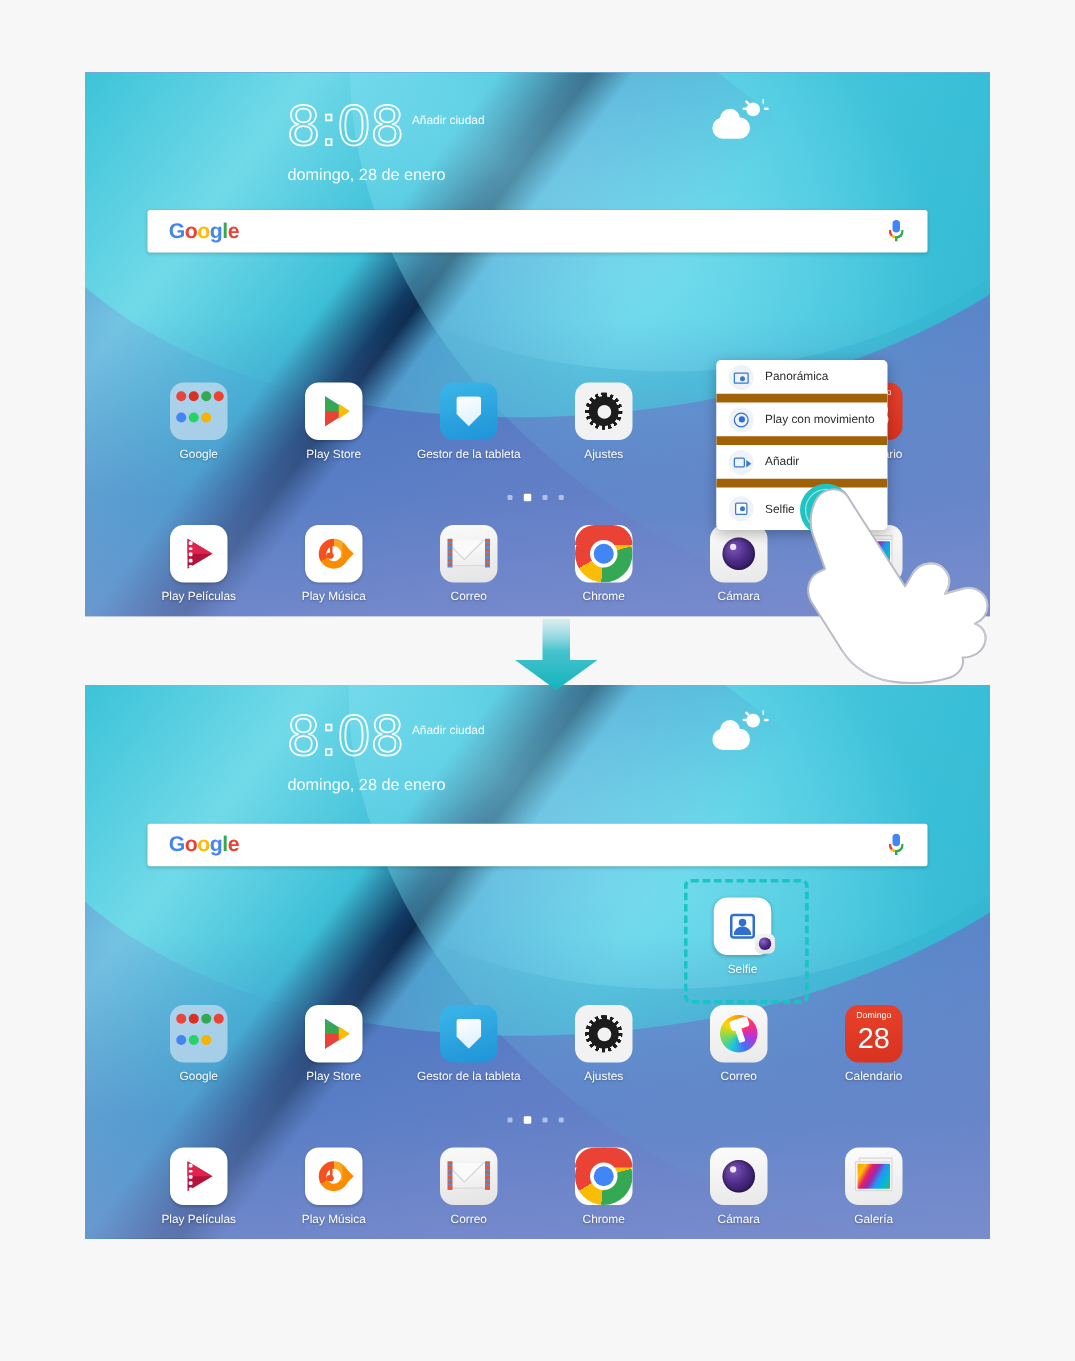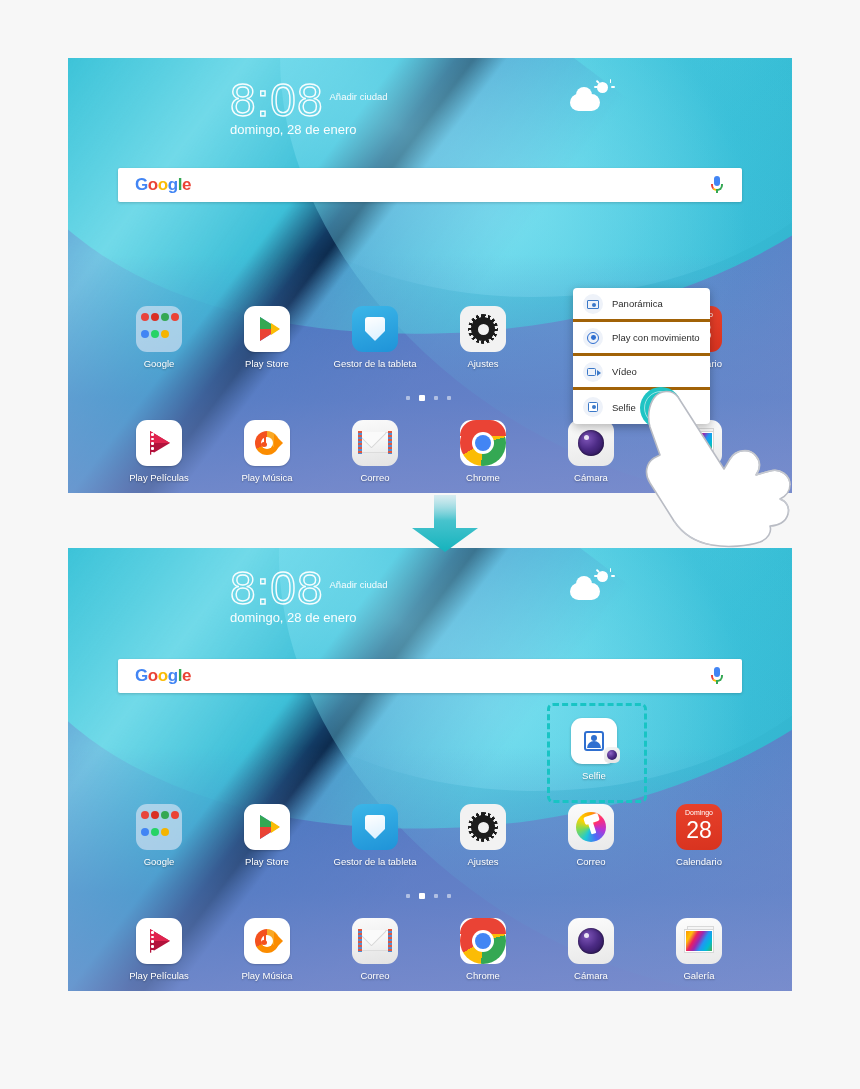--- a/index.html
+++ b/index.html
@@ -110,21 +110,21 @@
   }
   .clock-city {
     font-size: 9.5px;
     margin-left: 6px;
     margin-bottom: 7px;
     color: rgba(255,255,255,.95);
     white-space: nowrap;
   }
   .clock-date {
     font-size: 13px;
-    margin-top: 0;
+    margin-top: 10px;
     color: rgba(255,255,255,.96);
     white-space: nowrap;
   }
 
   
   .weather {
     position: absolute;
     width: 44px;
     height: 32px;
   }
@@ -557,21 +557,21 @@
     box-shadow: 0 3px 10px rgba(0,0,0,.28);
     overflow: hidden;
     z-index: 20;
   }
   .menu-item {
     display: flex;
     align-items: center;
     height: 34px;
     padding-left: 10px;
     box-sizing: border-box;
-    border-bottom: 3px solid #a16207;
+    border-bottom: 7px solid #a16207;
   }
   .menu-item:last-child { border-bottom: none; }
   .menu-item .mi-ic {
     width: 20px; height: 20px;
     border-radius: 50%;
     background: #eef2f9;
     position: relative;
     flex: 0 0 auto;
   }
   .menu-item .mi-tx {
@@ -818,21 +818,21 @@
     <div class="menu-item">
       <div class="mi-ic">
           <div class="g-motion"></div>
         </div>
       <div class="mi-tx">Play con movimiento</div>
     </div>
     <div class="menu-item">
       <div class="mi-ic">
           <div class="g-video"></div>
         </div>
-      <div class="mi-tx">Vídeo</div>
+      <div class="mi-tx">Añadir</div>
     </div>
     <div class="menu-item">
       <div class="mi-ic">
           <div class="g-selfie"></div>
         </div>
       <div class="mi-tx">Selfie</div>
     </div>
   </div>
 
   <div class="ripple"></div>

